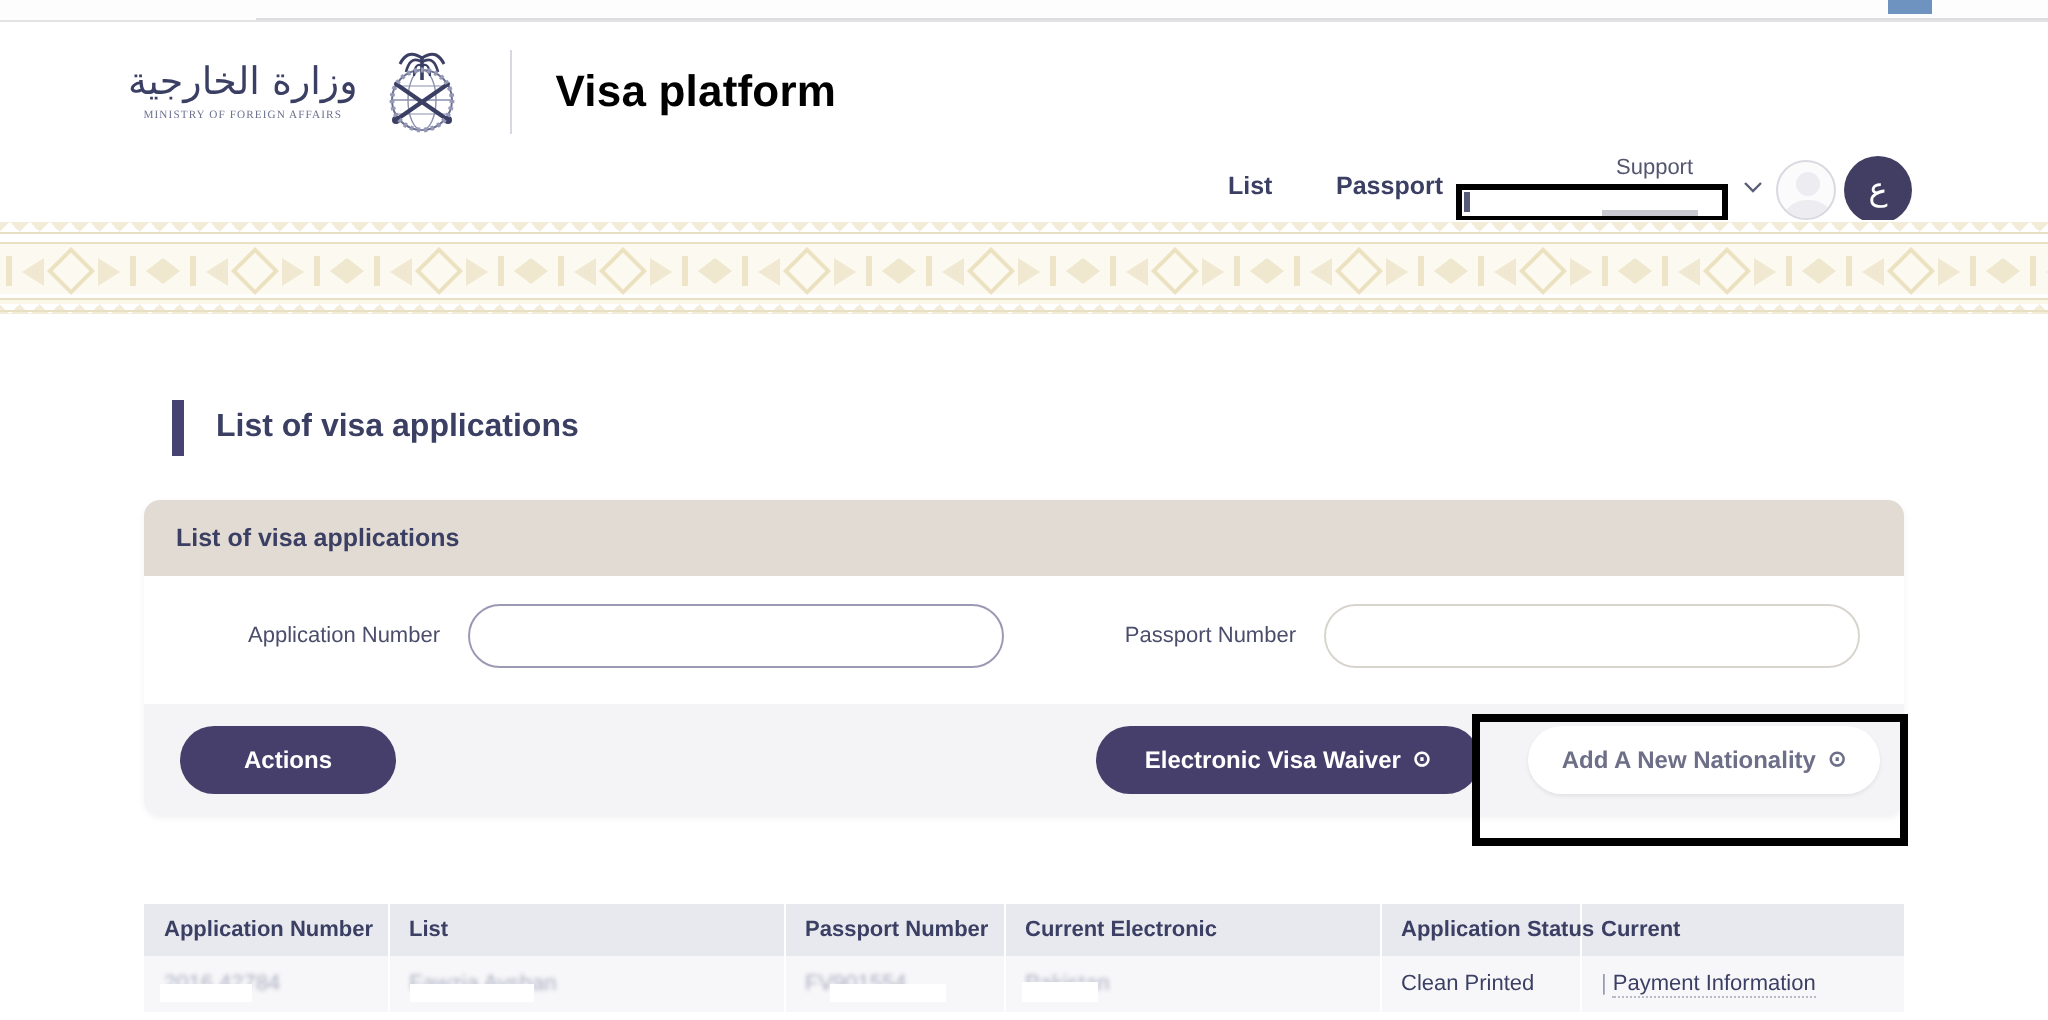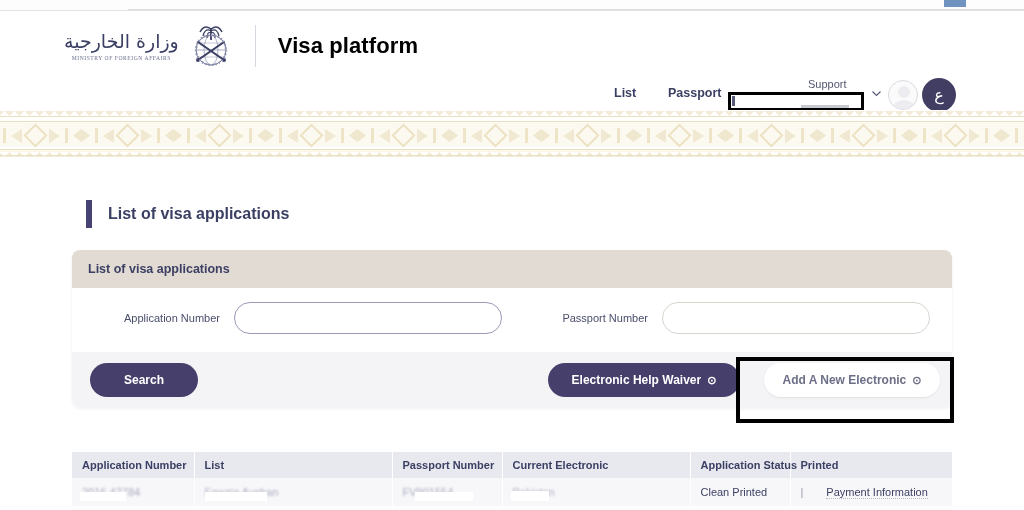--- a/index.html
+++ b/index.html
@@ -492,21 +492,20 @@
   .mask-app  { top: 14px;  left: 8px;  width: 46px; height: 9px; }
   .mask-name { top: 14px;  left: 10px; width: 62px; height: 9px; }
   .mask-pass { top: 14px;  left: 22px; width: 58px; height: 9px; }
   .mask-nat  { top: 13px;  left: 8px;  width: 38px; height: 10px; }
 
   .action-link {
     color: #3b3f63;
     text-decoration: none;
     border-bottom: 1px dotted #b9b9c6;
     cursor: pointer;
-    margin-left: 20px;
   }
   .action-sep { color: #9a9ab5; margin-right: 3px; }
 </style>
 </head>
 <body>
 
 <div id="page">
 
   <div class="chrome-strip">
     <div class="chrome-line"></div>
@@ -690,47 +689,47 @@
         <input class="field-input" type="text" value="" style="">
       </div>
 
       <div class="field field-pass">
         <div class="field-label pass">Passport Number</div>
         <input class="field-input soft" type="text" value="" style="">
       </div>
     </div>
 
     <div class="card-foot">
-      <button class="btn btn-search">Search</button>
+      <button class="btn btn-search">Actions</button>
 
 
       <button class="btn btn-evw">
-        <span>Electronic Help Waiver</span>
+        <span>Electronic Visa Waiver</span>
         <span class="btn-ico">⊙</span>
       </button>
 
       <button class="btn btn-add">
-        <span>Add A New Electronic</span>
+        <span>Add A New Nationality</span>
         <span class="btn-ico">⊙</span>
       </button>
     </div>
   </div>
 
   <div class="highlight-box"></div>
 
   <div class="table-wrap">
     <table>
       <thead>
         <tr>
           <th class="col-app">Application Number</th>
           <th class="col-name">List</th>
           <th class="col-pass">Passport Number</th>
           <th class="col-nat">Current Electronic</th>
           <th class="col-status">Application Status</th>
-          <th class="col-act">Printed</th>
+          <th class="col-act">Current</th>
         </tr>
       </thead>
       <tbody>
         <tr>
           <td>
             <span class="redacted">2016 42784</span>
             <span class="redact-mask mask-app"></span>
           </td>
           <td>
             <span class="redacted">Fawzia Ayshan</span>

